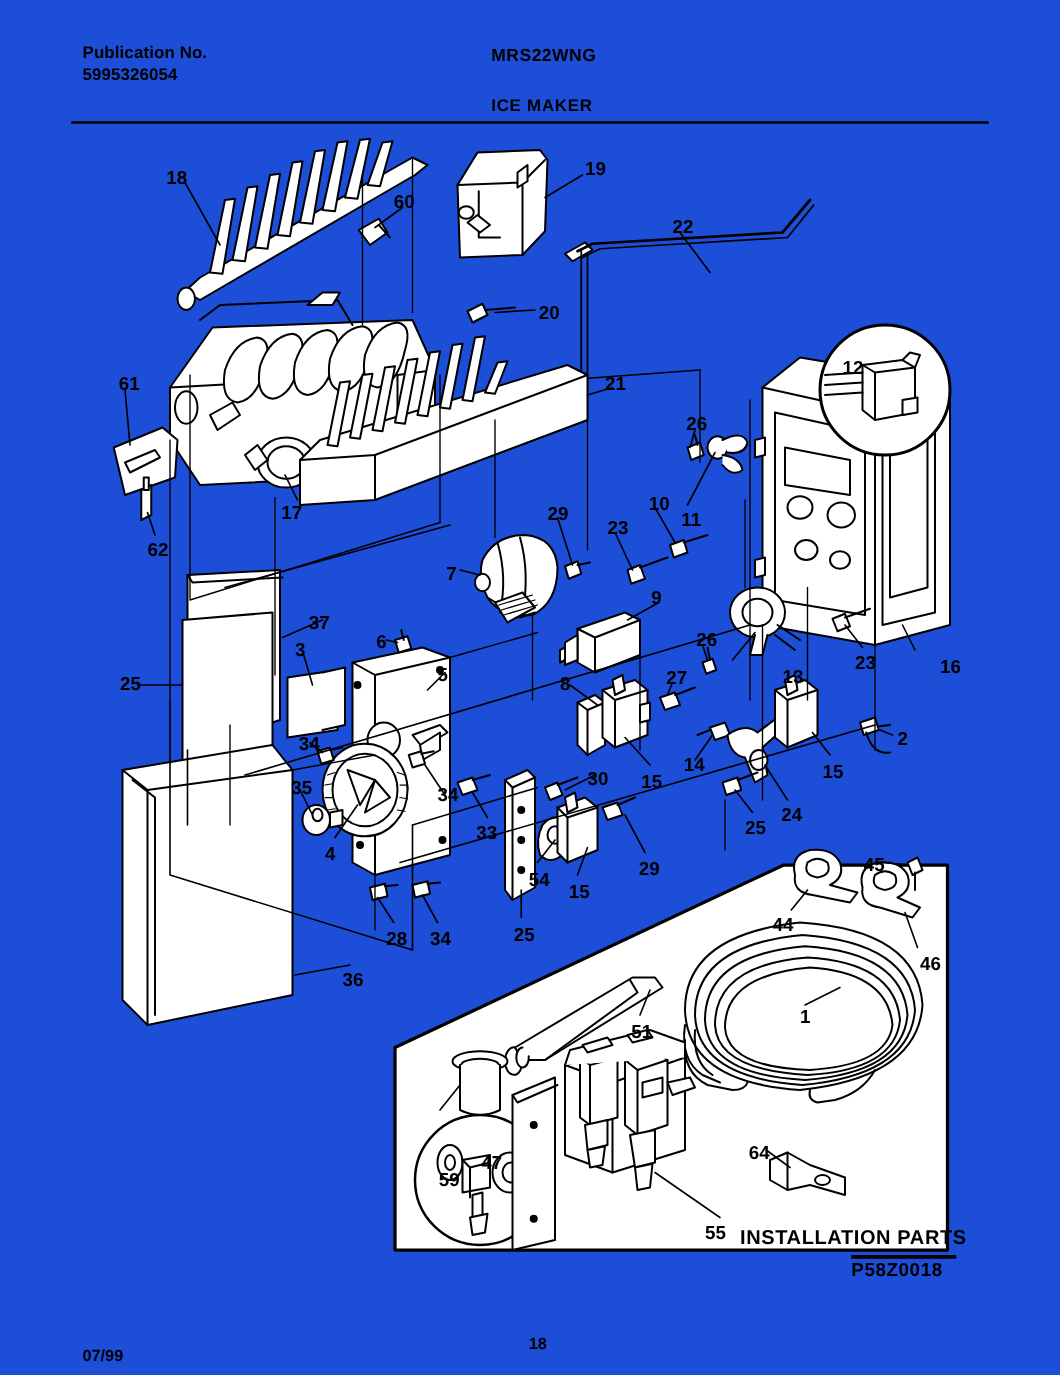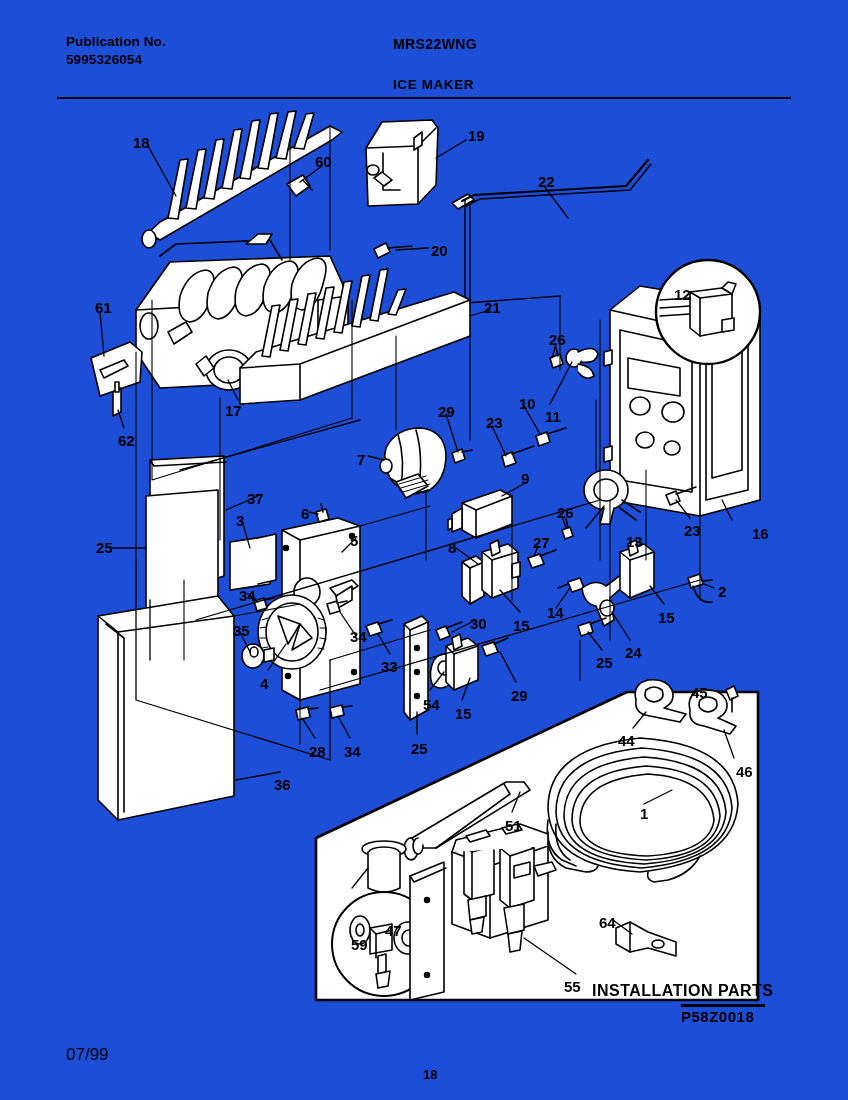--- a/index.html
+++ b/index.html
@@ -49,23 +49,23 @@
     left: 57px;
     top: 97px;
     width: 734px;
     height: 2px;
     background: #000;
   }
   
   #footer-date {
     position: absolute;
     left: 66px;
-    top: 1045px;
-    font-size: 17px;
-    font-weight: normal;
+    top: 1077px;
+    font-size: 13px;
+    font-weight: bold;
   }
   #footer-page {
     position: absolute;
     left: 423px;
     top: 1067px;
     font-size: 13px;
     font-weight: bold;
   }
   
   #fig-code-box {

